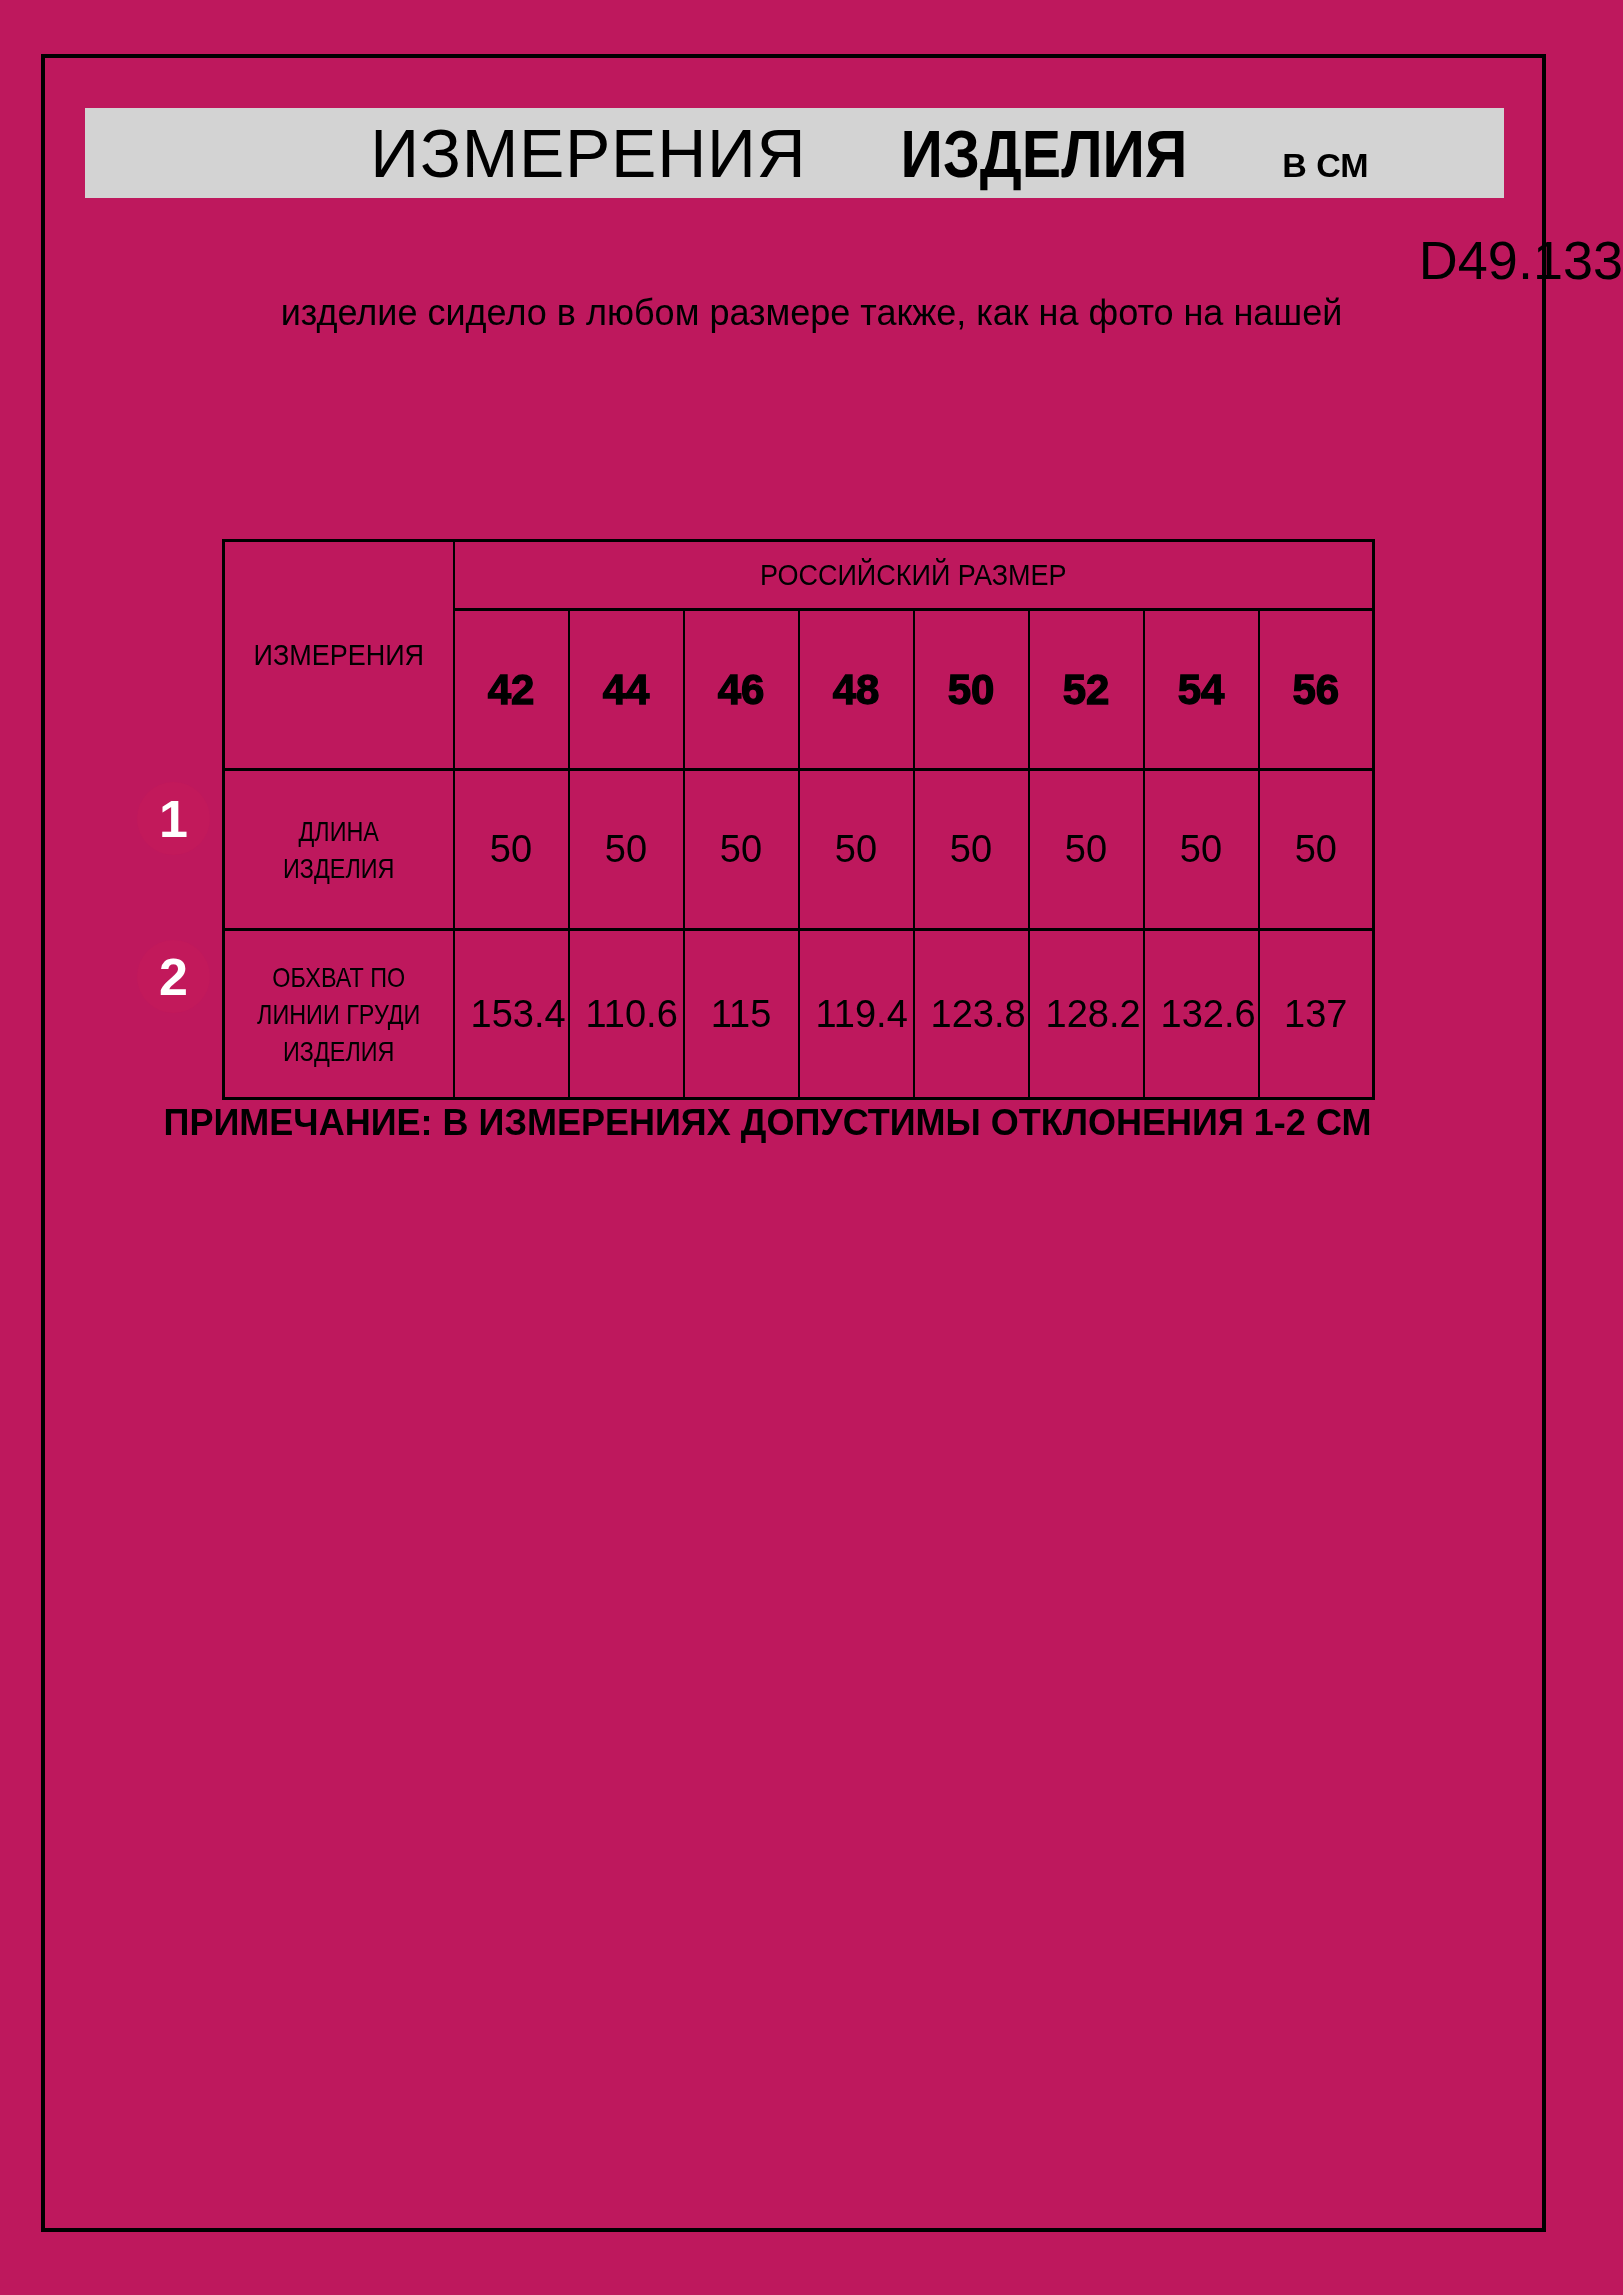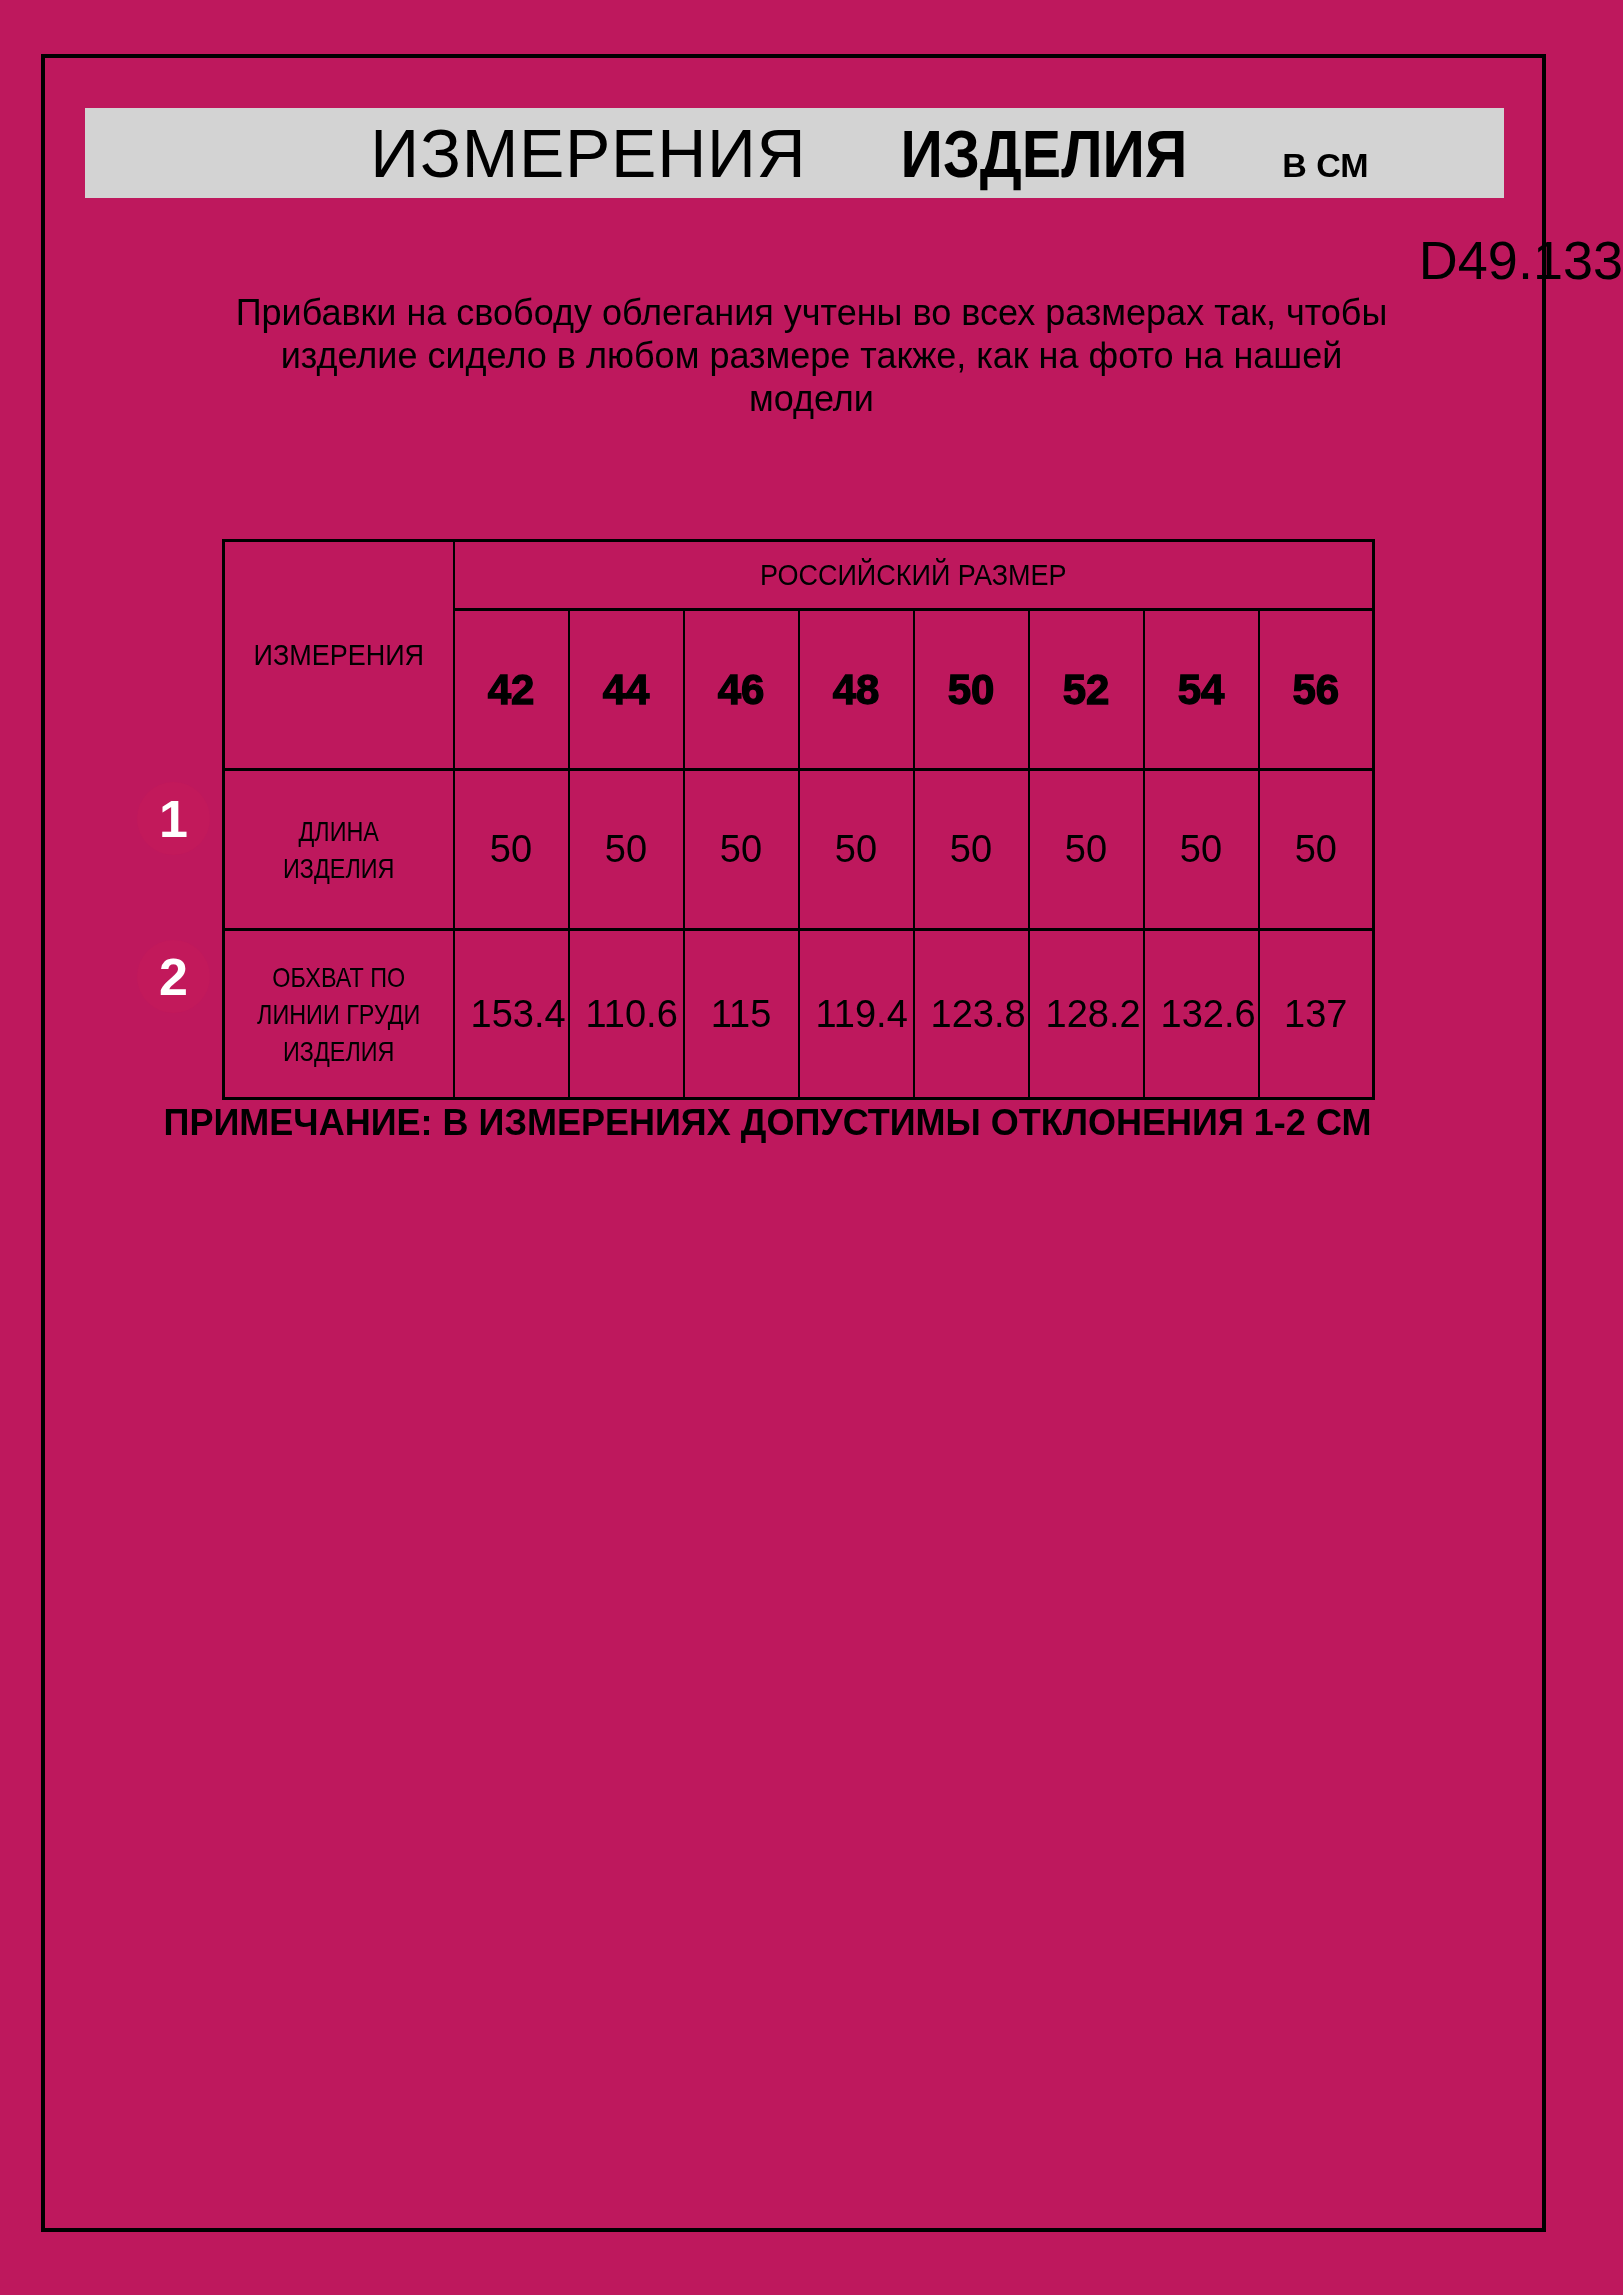--- a/index.html
+++ b/index.html
@@ -88,23 +88,21 @@
     <div class="band-title">
       <span class="t-main">ИЗМЕРЕНИЯ</span>
       <span class="t-secondary">ИЗДЕЛИЯ</span>
       <span class="t-unit">В СМ</span>
     </div>
   </div>
 
   <div class="model">D49.133</div>
 
   <div class="desc">
-    <div>Прибавки на свободу облегания учтены во всех размерах так, чтобы</div>
     <div>изделие сидело в любом размере также, как на фото на нашей</div>
-    <div>модели</div>
   </div>
 
   <table class="sizes">
     <colgroup>
       <col style="width:230px">
       <col span="8" style="width:115px">
     </colgroup>
     <tbody>
       <tr class="r-group">
         <td class="corner" rowspan="2">

